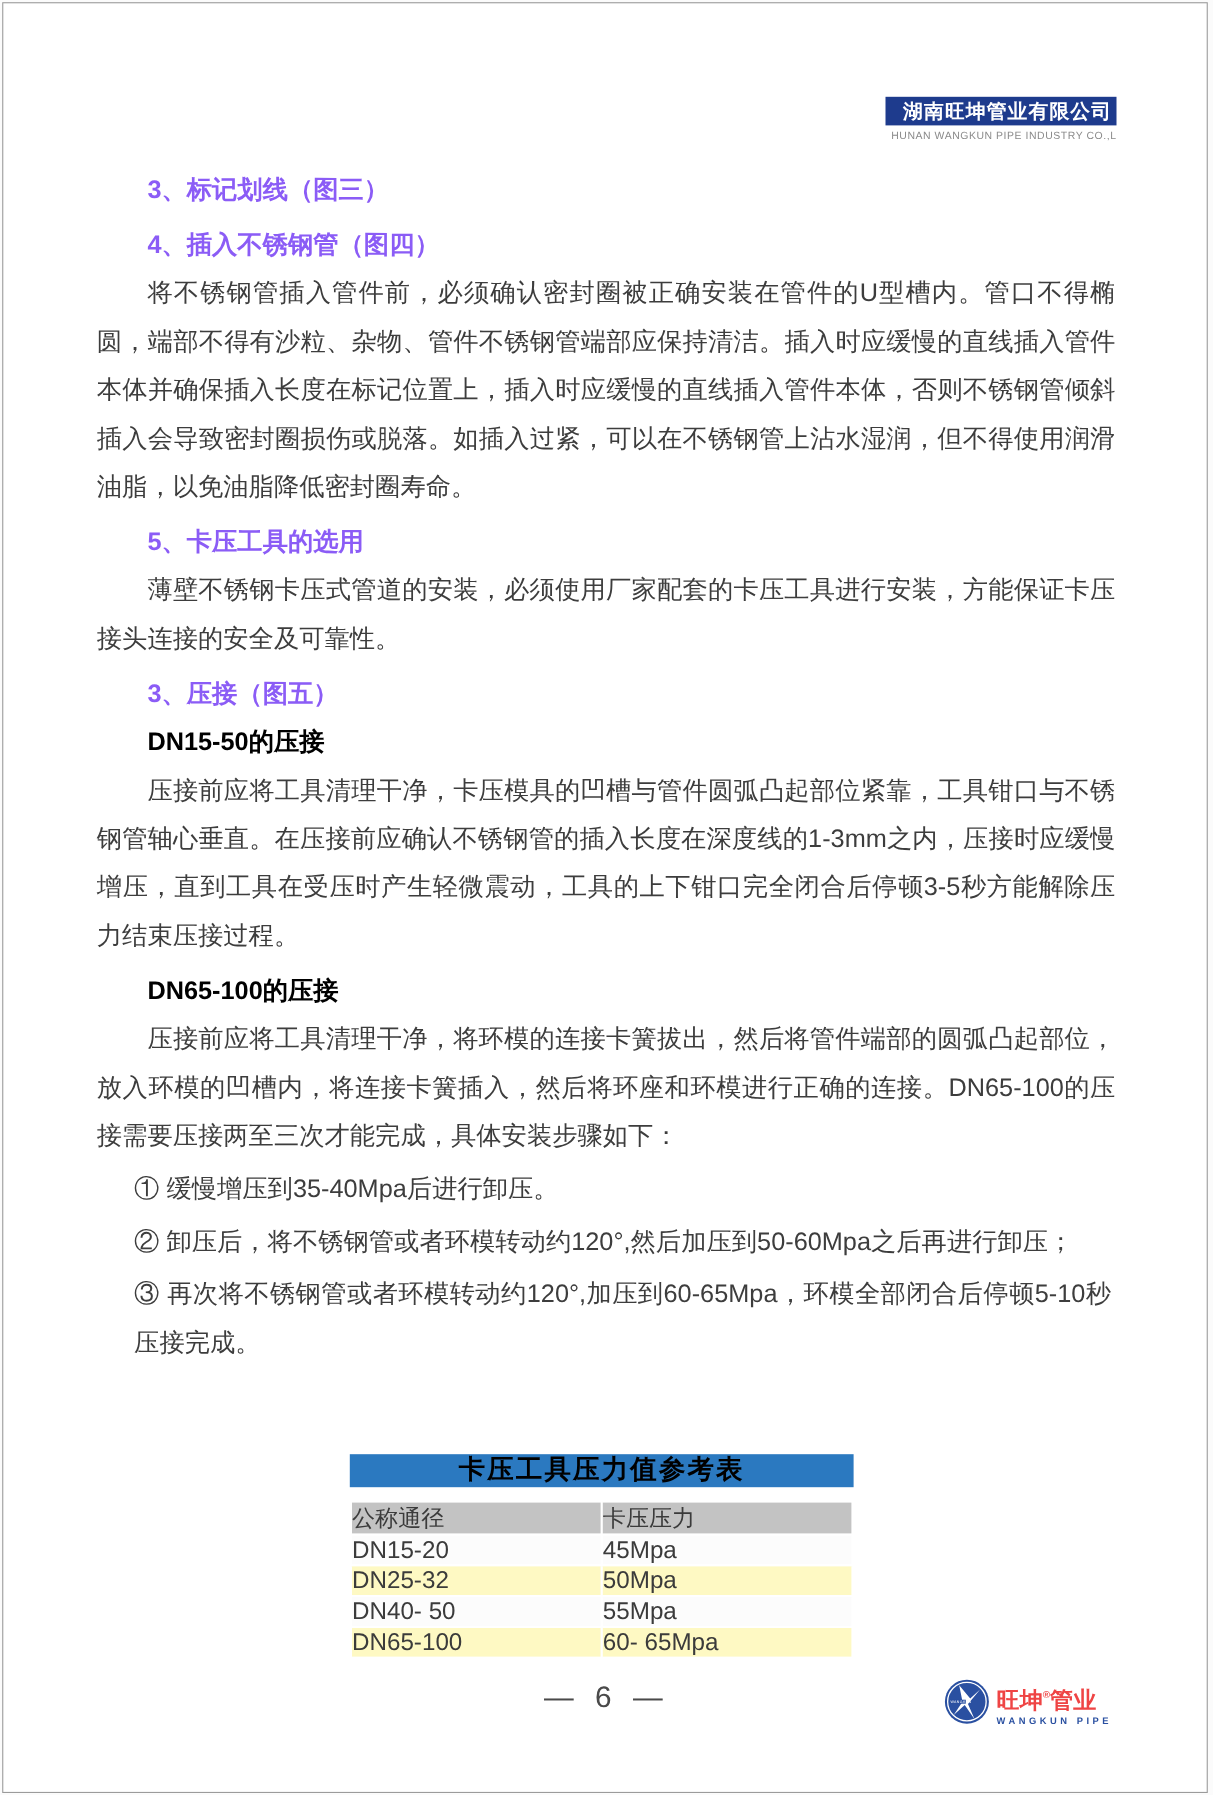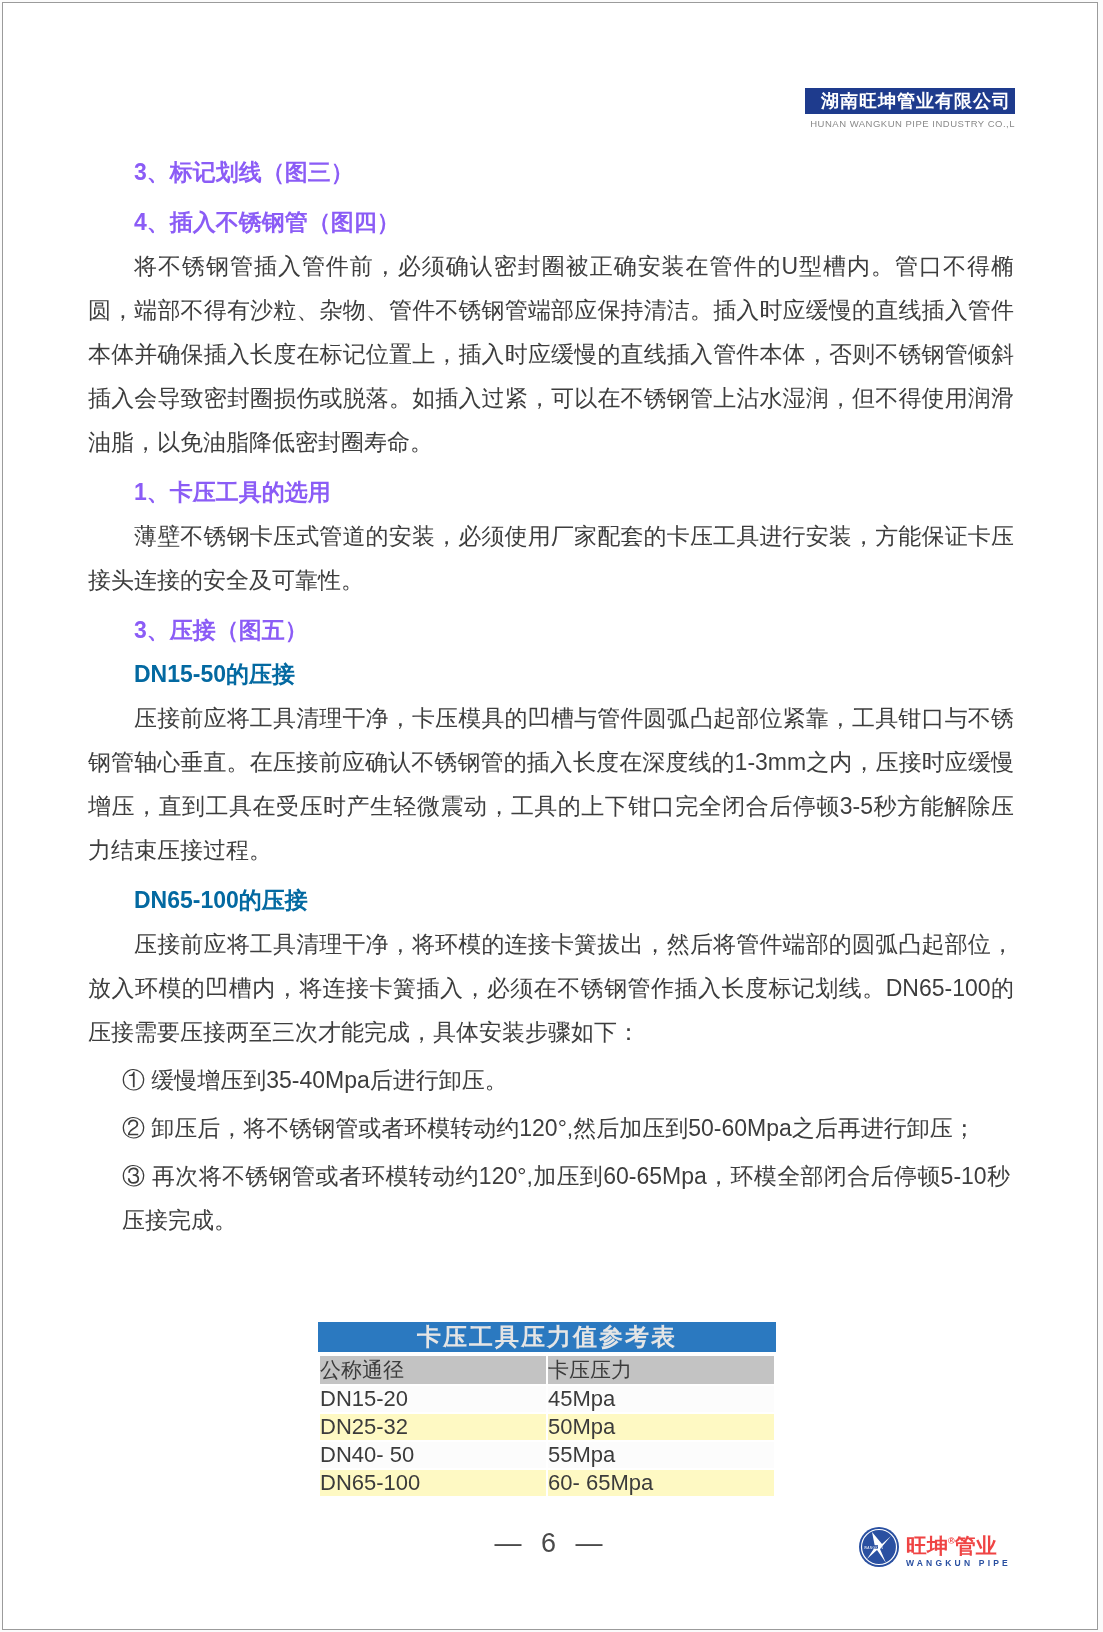--- a/index.html
+++ b/index.html
@@ -54,21 +54,21 @@
   }
   .sec-heading {
     font-weight: bold;
     color: #8b5cf6;
     text-indent: 2em;
     margin: 0;
   }
   .sec-heading.spaced { margin-top: 6px; }
   .sub-heading {
     font-weight: bold;
-    color: #0369a1;
+    color: #000000;
     text-indent: 2em;
     margin: 0;
   }
   .para {
     margin: 0;
     text-indent: 2em;
   }
   .step {
     margin: 4px;
     padding-left: 1.3em;
@@ -76,27 +76,27 @@
   
   .ref-table {
     position: absolute;
     left: 318px; top: 1322px;
     width: 458px;
     border-collapse: collapse;
     table-layout: fixed;
   }
   .ref-table caption {
     background: #2b79c0;
-    color: #e5e5e5;
+    color: #000000;
     font-weight: bold;
     font-size: 24px;
     height: 30px;
     line-height: 30px;
     letter-spacing: 2px;
-    margin-bottom: 2px;
+    margin-bottom: 12px;
   }
   .ref-table td {
     text-align: left;
     font-size: 22px;
     color: #3b3b3b;
     height: 26px;
     border: 2px solid #ffffff;
     padding: 0;
   }
   .ref-table tr.head td { background: #c3c3c3; font-size: 21px; }
@@ -148,30 +148,30 @@
     <div class="header-en">HUNAN WANGKUN PIPE INDUSTRY CO.,L</div>
   </div>
 
   <div class="content">
 
     <p class="sec-heading">3、标记划线（图三）</p>
 
     <p class="sec-heading spaced">4、插入不锈钢管（图四）</p>
     <p class="para">将不锈钢管插入管件前，必须确认密封圈被正确安装在管件的U型槽内。管口不得椭圆，端部不得有沙粒、杂物、管件不锈钢管端部应保持清洁。插入时应缓慢的直线插入管件本体并确保插入长度在标记位置上，插入时应缓慢的直线插入管件本体，否则不锈钢管倾斜插入会导致密封圈损伤或脱落。如插入过紧，可以在不锈钢管上沾水湿润，但不得使用润滑油脂，以免油脂降低密封圈寿命。</p>
 
-    <p class="sec-heading spaced">1、卡压工具的选用</p>
+    <p class="sec-heading spaced">5、卡压工具的选用</p>
     <p class="para">薄壁不锈钢卡压式管道的安装，必须使用厂家配套的卡压工具进行安装，方能保证卡压接头连接的安全及可靠性。</p>
 
     <p class="sec-heading spaced">3、压接（图五）</p>
 
     <p class="sub-heading">DN15-50的压接</p>
     <p class="para">压接前应将工具清理干净，卡压模具的凹槽与管件圆弧凸起部位紧靠，工具钳口与不锈钢管轴心垂直。在压接前应确认不锈钢管的插入长度在深度线的1-3mm之内，压接时应缓慢增压，直到工具在受压时产生轻微震动，工具的上下钳口完全闭合后停顿3-5秒方能解除压力结束压接过程。</p>
 
     <p class="sub-heading spaced sec-heading">DN65-100的压接</p>
-    <p class="para">压接前应将工具清理干净，将环模的连接卡簧拔出，然后将管件端部的圆弧凸起部位，放入环模的凹槽内，将连接卡簧插入，必须在不锈钢管作插入长度标记划线。DN65-100的压接需要压接两至三次才能完成，具体安装步骤如下：</p>
+    <p class="para">压接前应将工具清理干净，将环模的连接卡簧拔出，然后将管件端部的圆弧凸起部位，放入环模的凹槽内，将连接卡簧插入，然后将环座和环模进行正确的连接。DN65-100的压接需要压接两至三次才能完成，具体安装步骤如下：</p>
 
     <p class="step">① 缓慢增压到35-40Mpa后进行卸压。</p>
     <p class="step">② 卸压后，将不锈钢管或者环模转动约120°,然后加压到50-60Mpa之后再进行卸压；</p>
     <p class="step">③ 再次将不锈钢管或者环模转动约120°,加压到60-65Mpa，环模全部闭合后停顿5-10秒压接完成。</p>
   </div>
 
   <table class="ref-table">
     <caption>卡压工具压力值参考表</caption>
     <tbody>
       <tr class="head">

